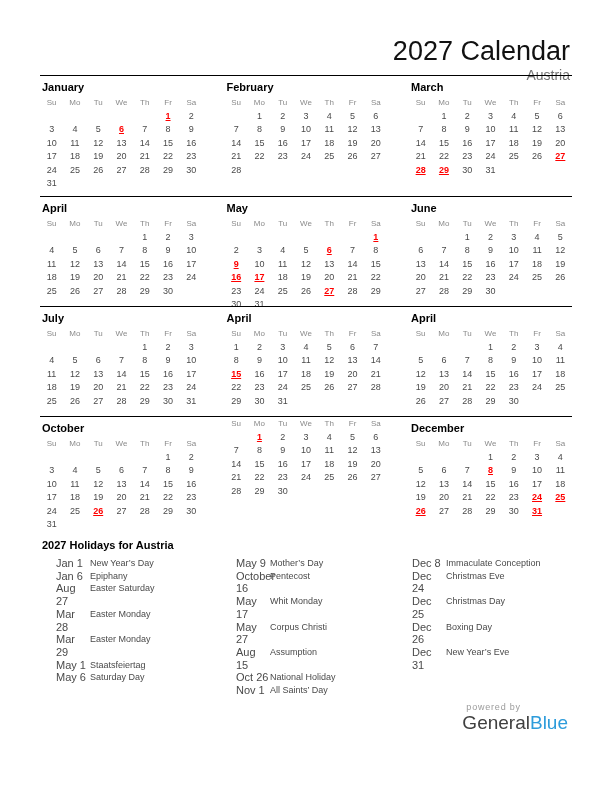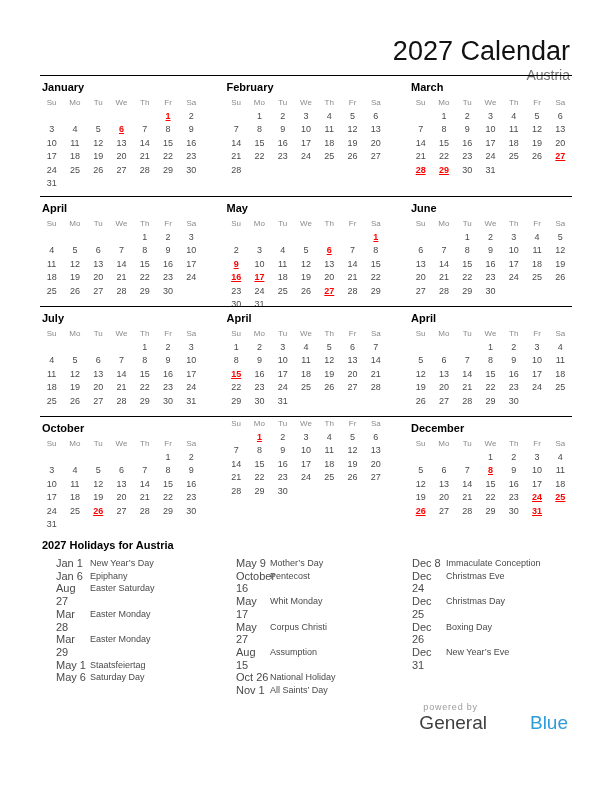--- a/index.html
+++ b/index.html
@@ -66,21 +66,21 @@
   .holiday-name{font-size:9px;color:#4a4a4a;}
   
   .footer{
     position:absolute;right:44px;top:702px;text-align:left;
   }
   .powered{
     font-size:9px;color:#9b9b9b;letter-spacing:0.8px;margin-left:4px;margin-bottom:1px;
   }
   .brand{font-size:19px;line-height:20px;}
   .brand-general{color:#3f3f3f;}
-  .brand-blue{color:#2d9cdb;padding-left:43px;}
+  .brand-blue{color:#2d9cdb;}
 </style>
 </head>
 <body>
 
 <div class="page">
 
   <div class="header">
     <div class="page-title">2027 Calendar</div>
     <div class="region-label">Austria</div>
   </div>

